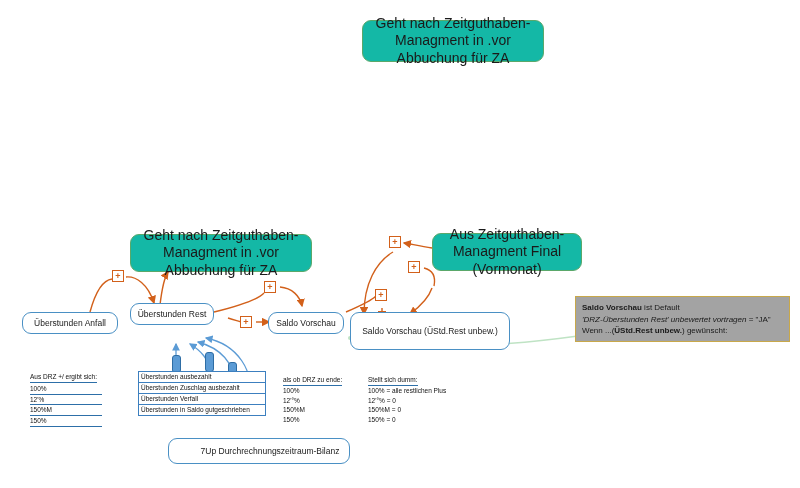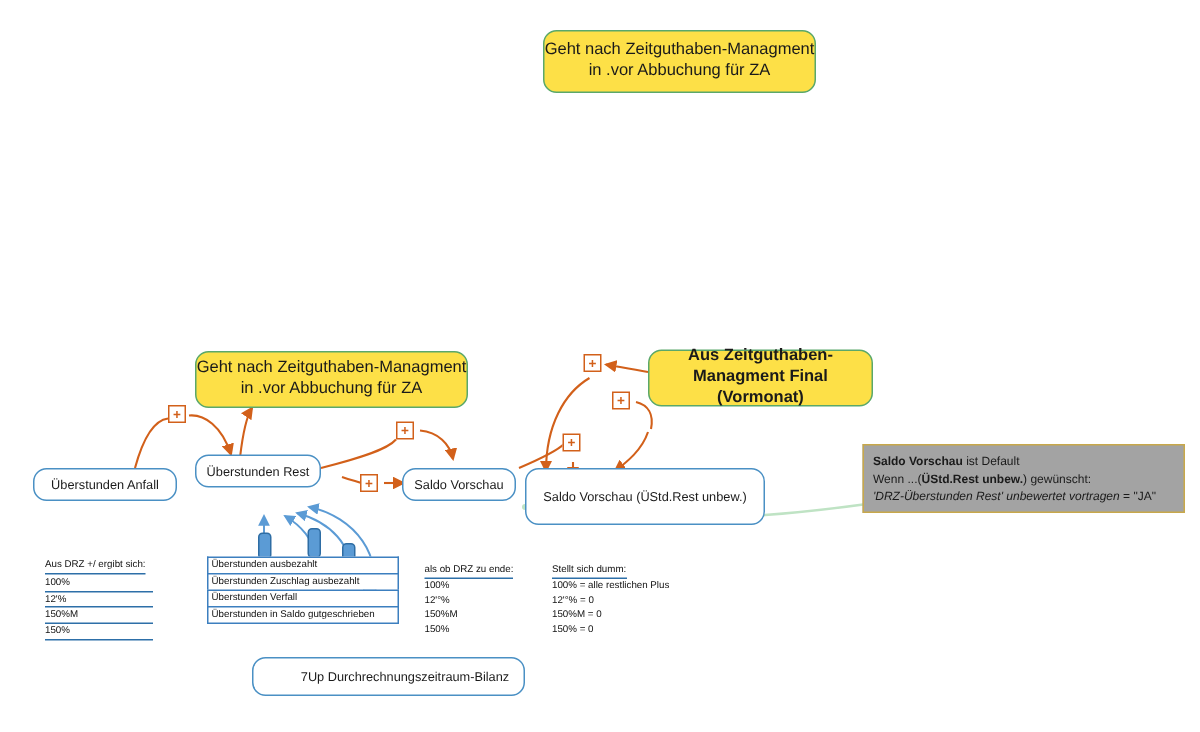--- a/index.html
+++ b/index.html
@@ -35,24 +35,24 @@
     font-size: 8.5px;
     color: #1a1a1a;
     line-height: 1.25;
   }
   .node-blue {
     background: #ffffff;
     border: 1px solid #4a90c4;
     border-radius: 9px;
   }
   .node-green {
-    background: #fde047;
+    background: #14b8a6;
     border: 1px solid #5aa86a;
     border-radius: 9px;
-    font-size: 11px;
+    font-size: 14px;
     justify-content: center;
   }
   .note {
     position: absolute;
     box-sizing: border-box;
     background: #a3a3a3;
     border: 1px solid #c8a84a;
     padding: 5px 6px;
     font-size: 8px;
     line-height: 1.45;
@@ -187,21 +187,21 @@
   </svg>
 
   <div class="node node-green" style="left:362px; top:20px; width:182px; height:42px;">
     <span>Geht nach Zeitguthaben-Managment in .vor Abbuchung für ZA</span>
   </div>
 
   <div class="node node-green" style="left:130px; top:234px; width:182px; height:38px;">
     <span>Geht nach Zeitguthaben-Managment in .vor Abbuchung für ZA</span>
   </div>
 
-  <div class="node node-green" style="left:432px; top:233px; width:150px; height:38px;font-weight:bold;">
+  <div class="node node-green" style="left:432px; top:233px; width:150px; height:38px;">
     <span>Aus Zeitguthaben-Managment Final (Vormonat)</span>
   </div>
 
   <div class="node node-blue" style="left:22px; top:312px; width:96px; height:22px;">
     <span>Überstunden Anfall</span>
   </div>
 
   <div class="node node-blue" style="left:130px; top:303px; width:84px; height:22px;">
     <span>Überstunden Rest</span>
   </div>
@@ -271,20 +271,20 @@
     <div>12'°% = 0</div>
     <div>150%M = 0</div>
     <div>150% = 0</div>
   </div>
 
   <div class="note" style="left:575px; top:296px; width:215px; height:46px;">
     <div>
       <b>Saldo Vorschau</b><span> ist Default</span>
     </div>
     <div>
+      <i>'DRZ-Überstunden Rest' unbewertet vortragen</i><span>  = "JA"</span>
+    </div>
+    <div>
       <span>Wenn ...(</span><b>ÜStd.Rest unbew.</b><span>) gewünscht:</span>
     </div>
-    <div>
-      <i>'DRZ-Überstunden Rest' unbewertet vortragen</i><span>  = "JA"</span>
-    </div>
   </div>
 
 </div>
 
 </body></html>

